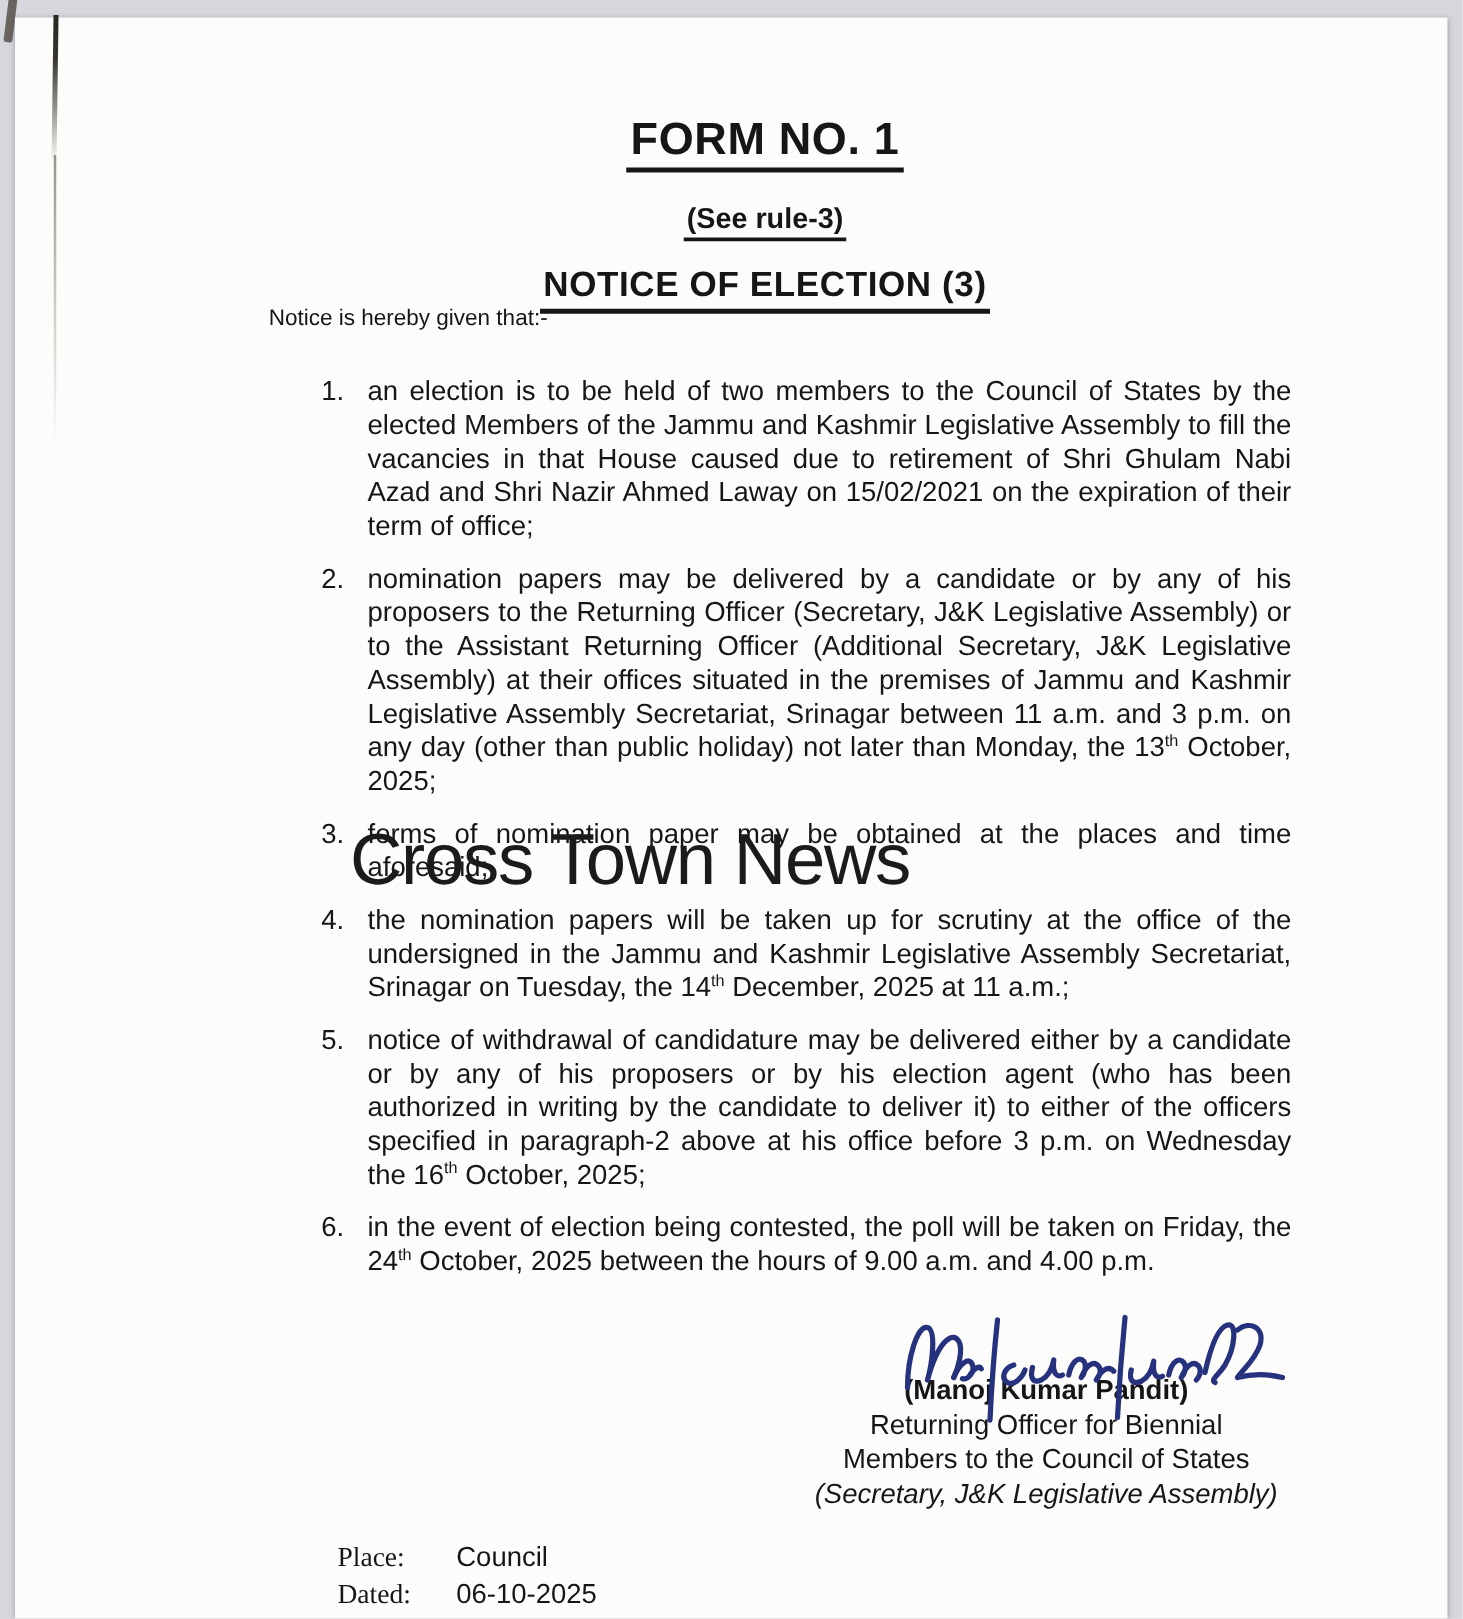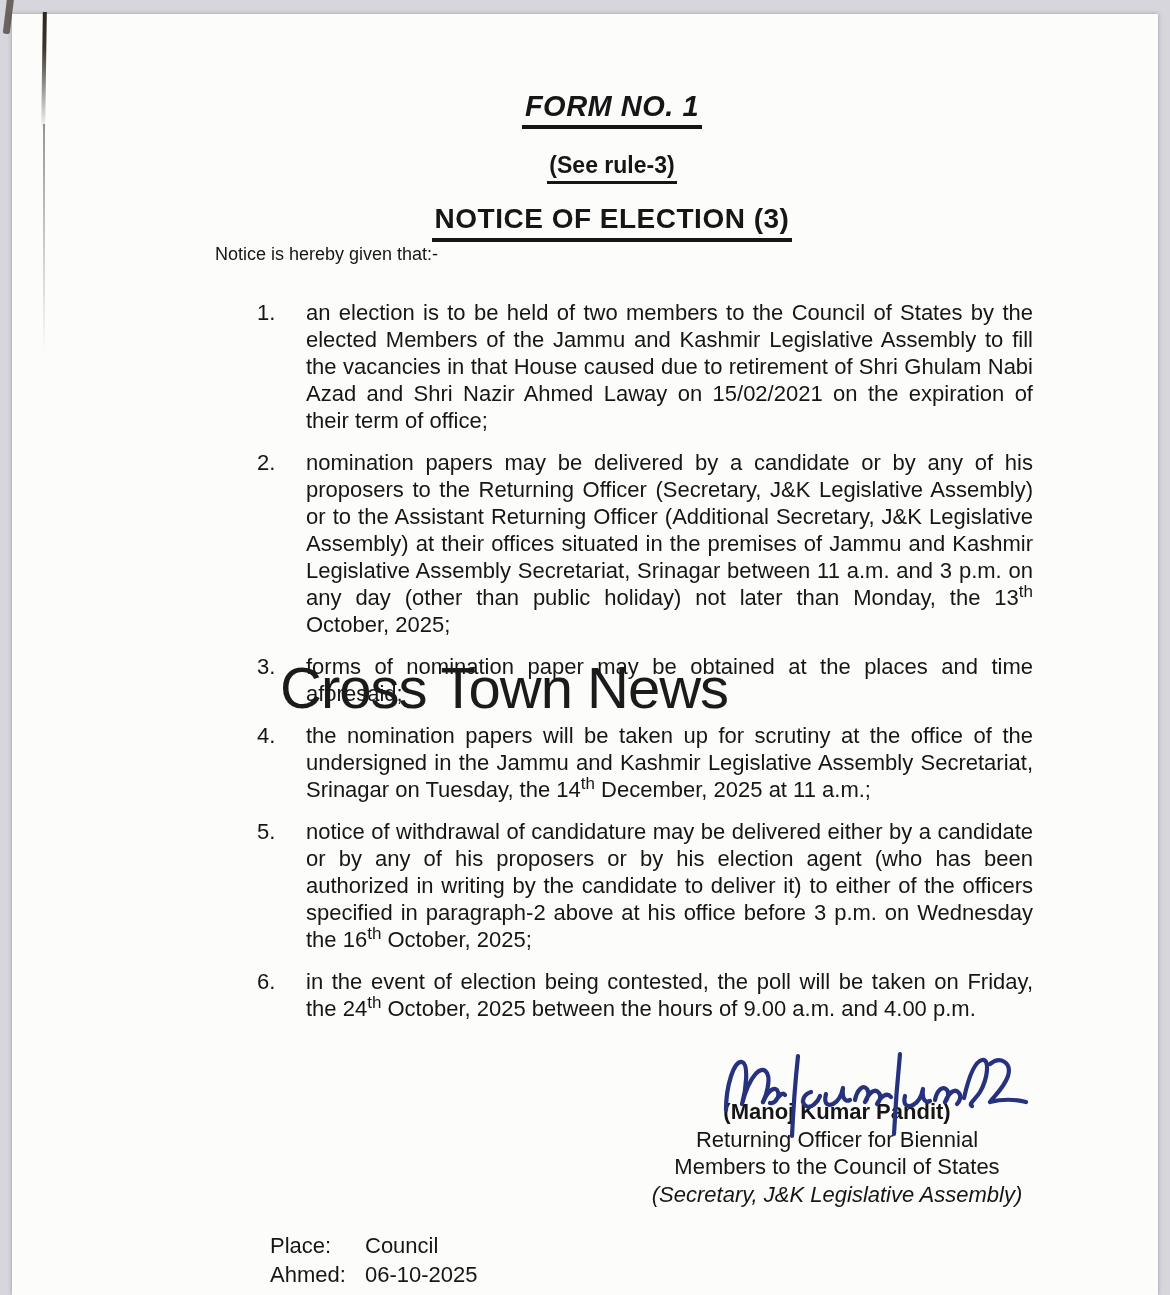--- a/index.html
+++ b/index.html
@@ -33,53 +33,53 @@
   .streak-tail{
     position:absolute;left:31px;top:110px;width:2px;height:230px;
     background:linear-gradient(to bottom,rgba(70,64,56,.55),rgba(70,64,56,0));
   }
   .corner-mark{
     position:absolute;left:5px;top:-4px;width:7px;height:38px;
     background:#443e36;opacity:.75;transform:rotate(7deg);border-radius:2px;
   }
   
   .doc-header{position:absolute;top:76px;left:54px;width:1092px;text-align:center;}
-  .h-form{font-size:29px;font-weight:bold;letter-spacing:.5px;font-style:italic;}
+  .h-form{font-size:36px;font-weight:bold;letter-spacing:.5px;}
   .h-form .u{display:inline-block;border-bottom:4px solid var(--ink);padding:0 3px 2px;}
   .h-rule{margin-top:23px;font-size:23px;font-weight:bold;}
   .h-rule .u{display:inline-block;border-bottom:3px solid var(--ink);padding:0 2px 2px;}
   .h-title{margin-top:19px;font-size:28px;font-weight:bold;letter-spacing:.5px;}
   .h-title .u{display:inline-block;border-bottom:4px solid var(--ink);padding:0 3px 3px;}
   
   .intro{position:absolute;top:230px;left:203px;font-size:18px;}
   
   .list{position:absolute;top:285px;left:245px;width:776px;}
   .item{display:flex;margin-bottom:15px;font-size:22px;line-height:27px;}
   .item .num{flex:0 0 37px;}
-  .item .txt{flex:1;text-align:justify;margin-left:12px;}
-  sup.ord{font-size:17px;line-height:0;vertical-align:super;}
+  .item .txt{flex:1;text-align:justify;}
+  sup.ord{font-size:13px;line-height:0;vertical-align:super;}
   
   .watermark{
     position:absolute;top:640px;left:268px;
     font-size:58px;color:var(--watermark-ink);
     white-space:nowrap;letter-spacing:-1px;z-index:5;
   }
   
   .sig-svg{position:absolute;top:1030px;left:702px;z-index:6;pointer-events:none;}
   .sig-svg path{fill:none;stroke:var(--signature-blue);stroke-width:4.2;stroke-linecap:round;stroke-linejoin:round;}
   .sig-block{
     position:absolute;top:1084px;left:595px;width:460px;
     text-align:center;font-size:22px;line-height:27.5px;
   }
   .sig-name{font-weight:bold;}
   .sig-italic{font-style:italic;}
   
   .footer{position:absolute;top:1217px;left:258px;font-size:22px;line-height:29px;}
   .f-row{display:flex;}
-  .f-label{width:95px;}
+  .f-label{width:95px;font-family:Liberation Serif, serif;}
 </style>
 </head>
 <body>
 
 <div class="scan">
   <div class="corner-mark"></div>
 
   <div class="page">
     <div class="streak"></div>
     <div class="streak-tail"></div>
@@ -148,19 +148,19 @@
       <div>Members to the Council of States</div>
       <div class="sig-italic">(Secretary, J&amp;K Legislative Assembly)</div>
     </div>
 
     <div class="footer">
       <div class="f-row">
         <span class="f-label">Place:</span>
         <span>Council</span>
       </div>
       <div class="f-row">
-        <span class="f-label">Ahmed:</span>
+        <span class="f-label">Dated:</span>
         <span>06-10-2025</span>
       </div>
     </div>
 
   </div>
 </div>
 
 </body></html>

